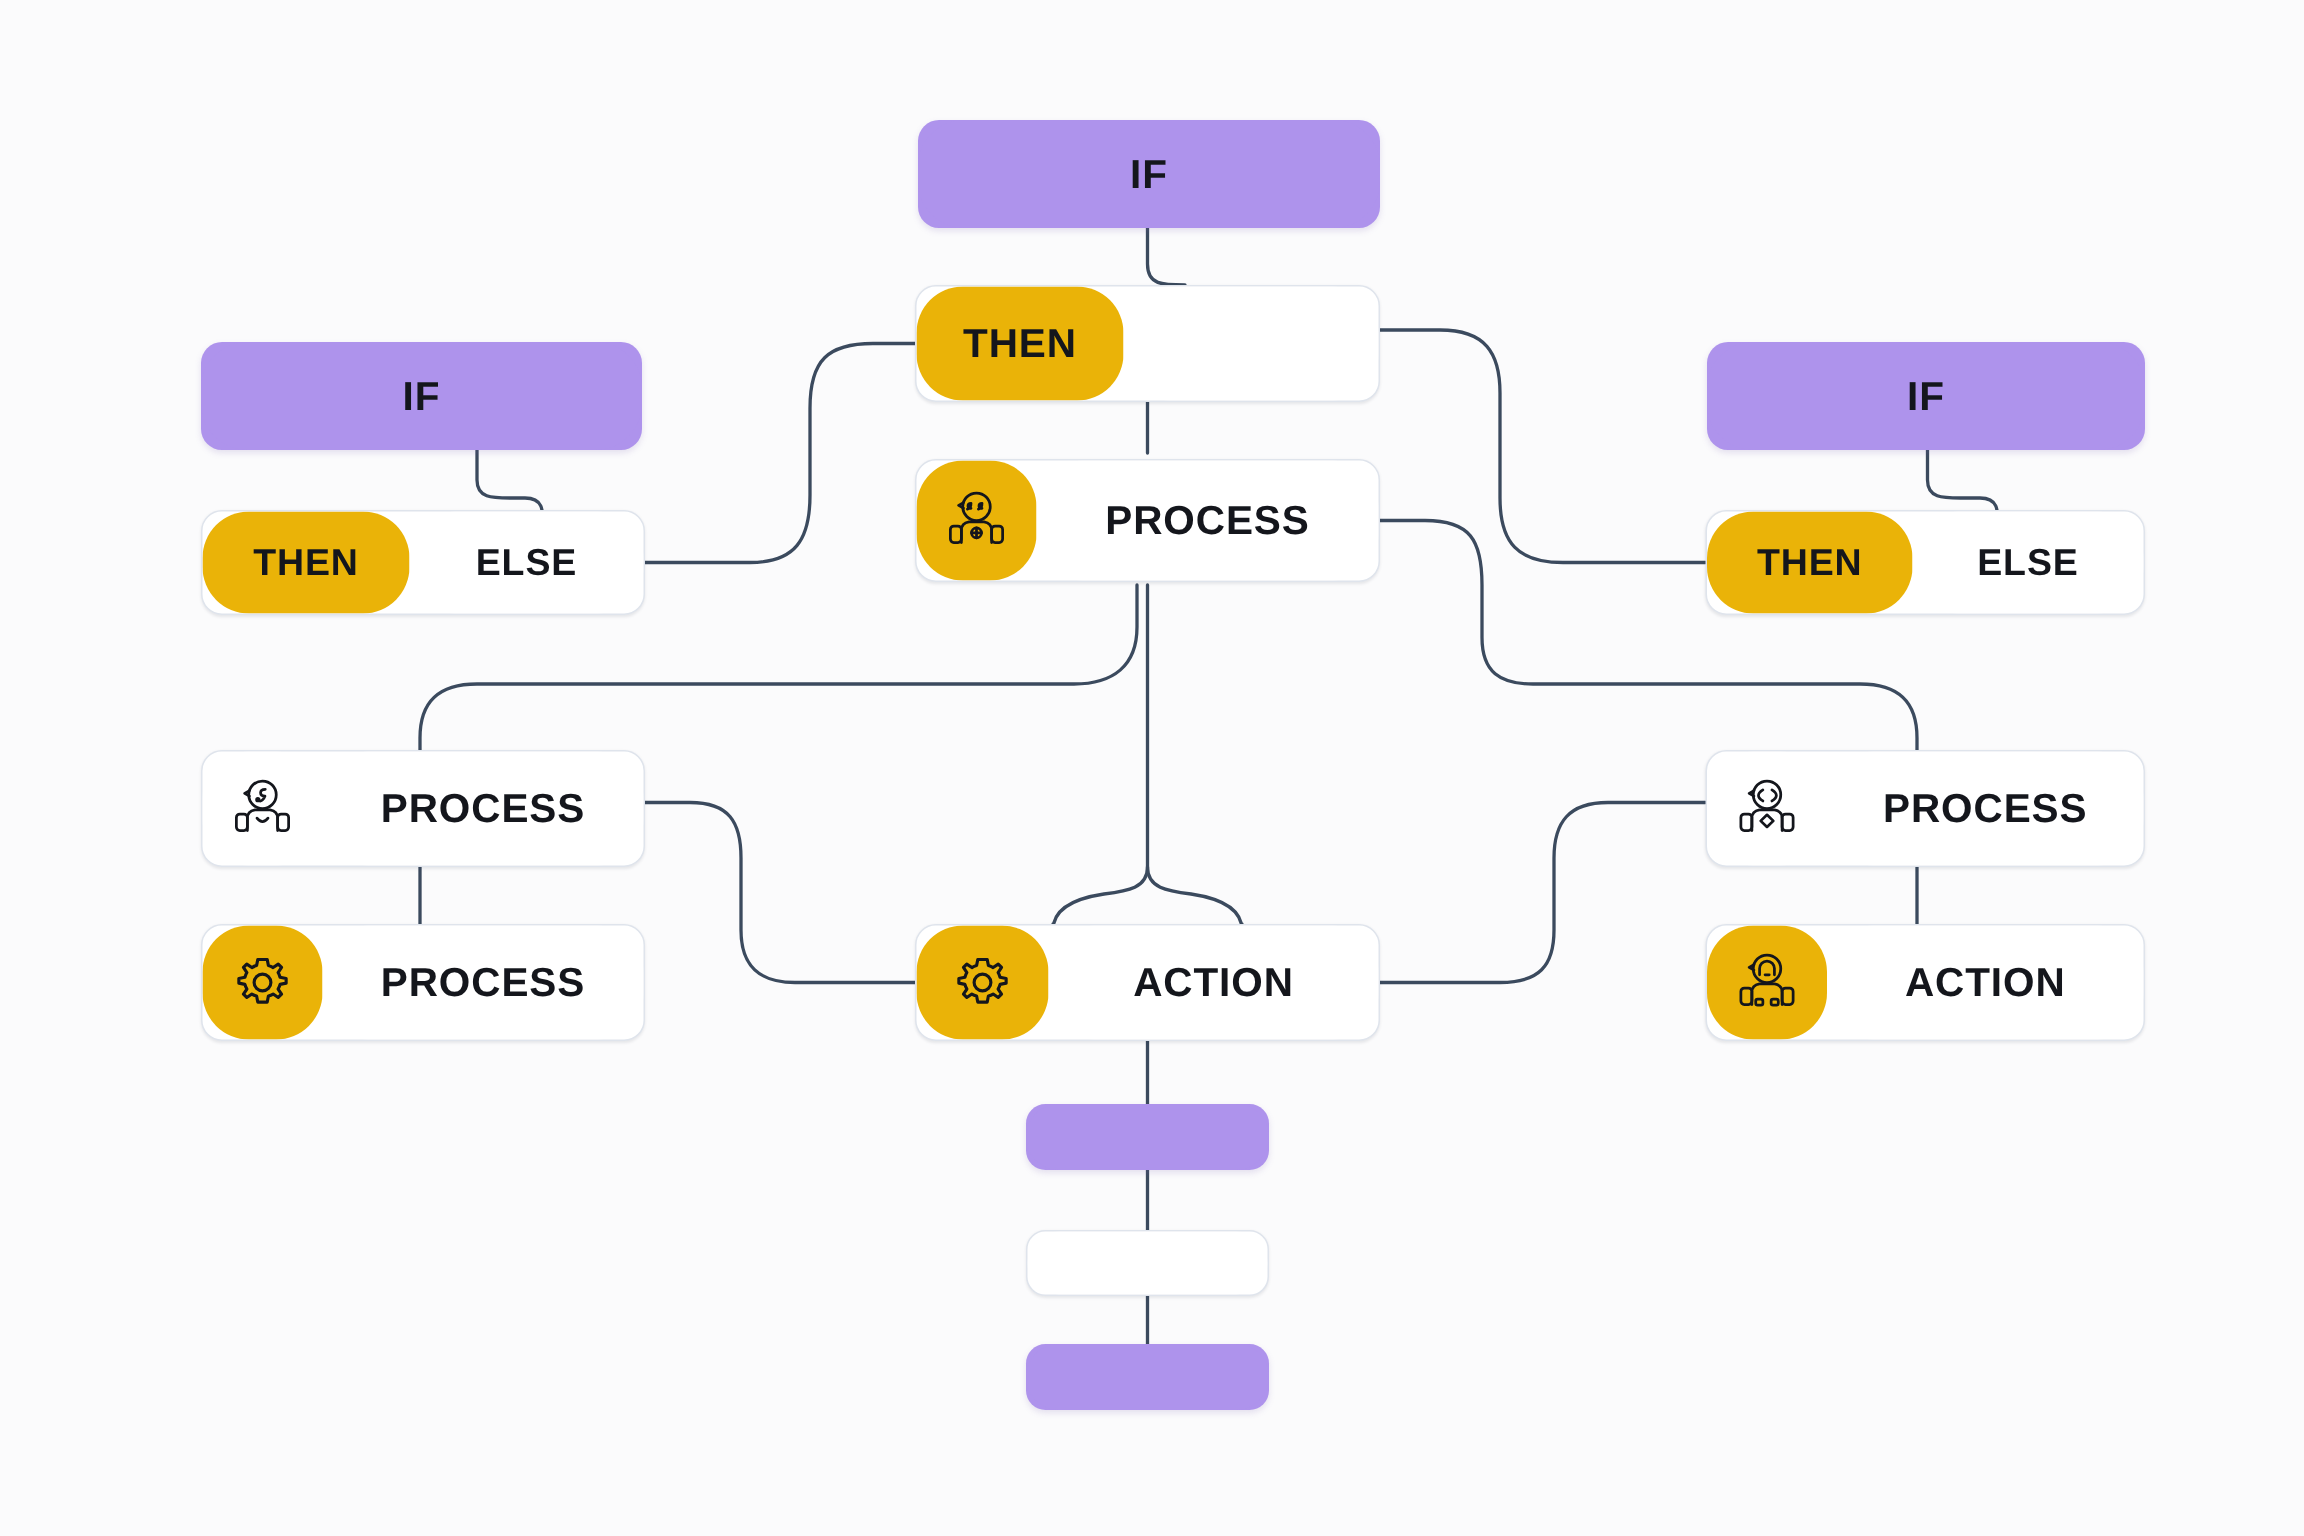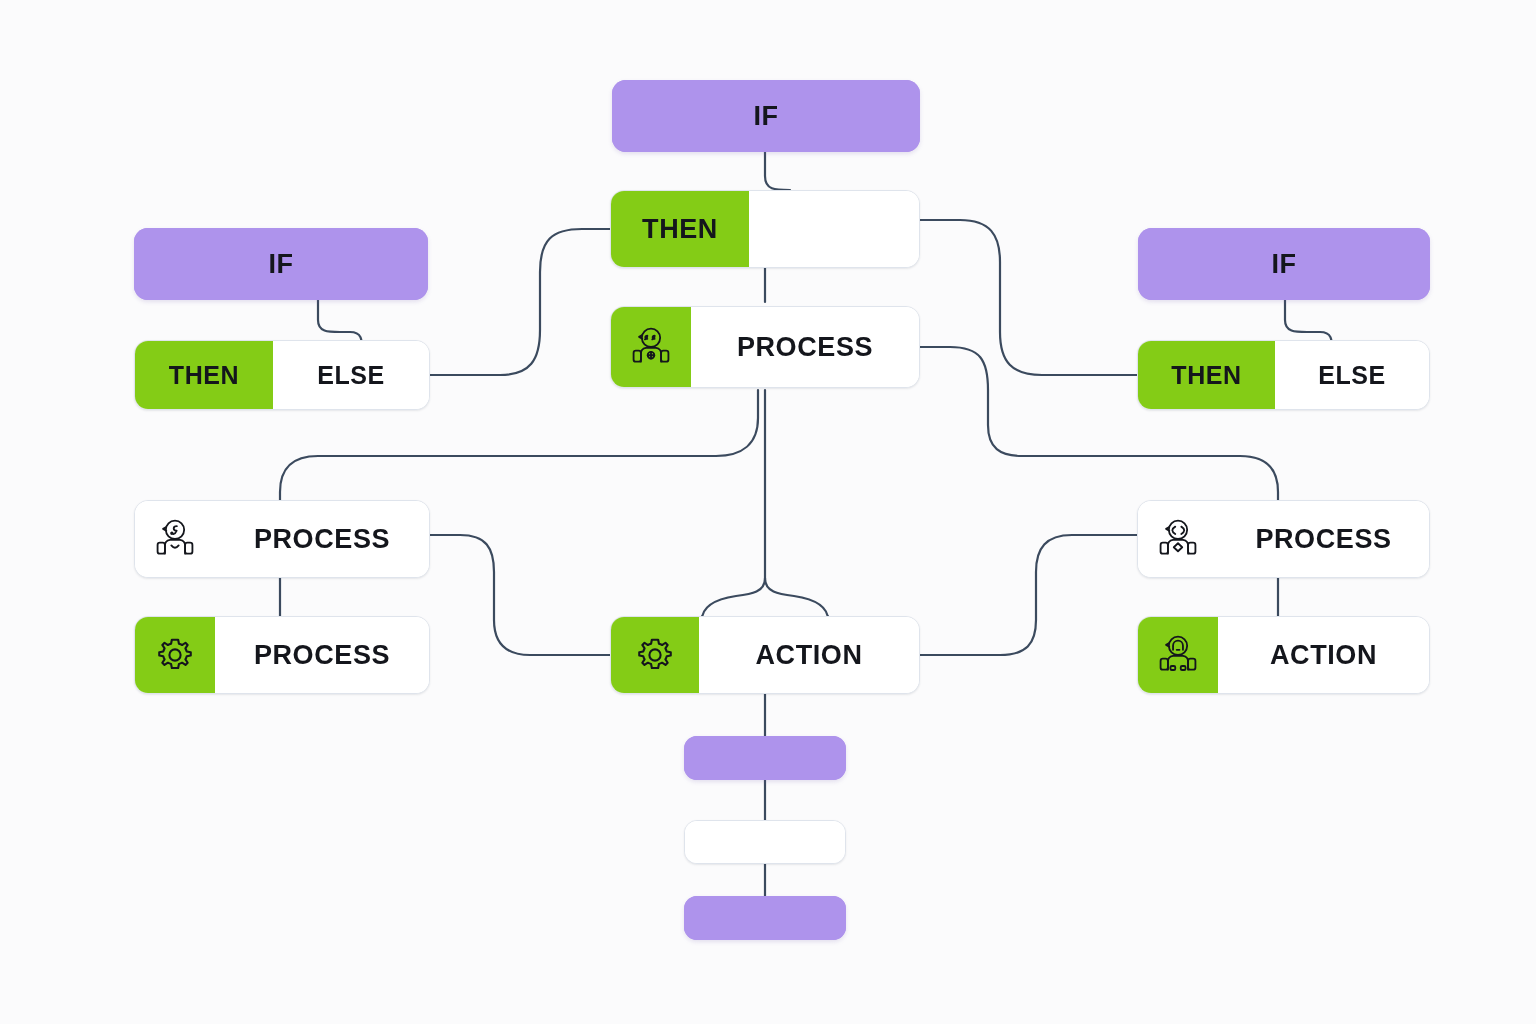--- a/index.html
+++ b/index.html
@@ -49,23 +49,24 @@
   }
   .node.plainwhite {
     background: #ffffff;
     border: 1.5px solid #dfe4ec;
   }
   .seg {
     display: flex;
     align-items: center;
     justify-content: center;
     box-sizing: border-box;
+    border-radius: 31px;
   }
   .seg.teal {
-    background: #84cc16;
+    background: #eab308;
   }
   .seg.white {
     background: #ffffff;
     text-align: center;
   }
   .seg.purpleseg {
     background: #ae93ec;
   }
   .label {
     font-weight: 700;

